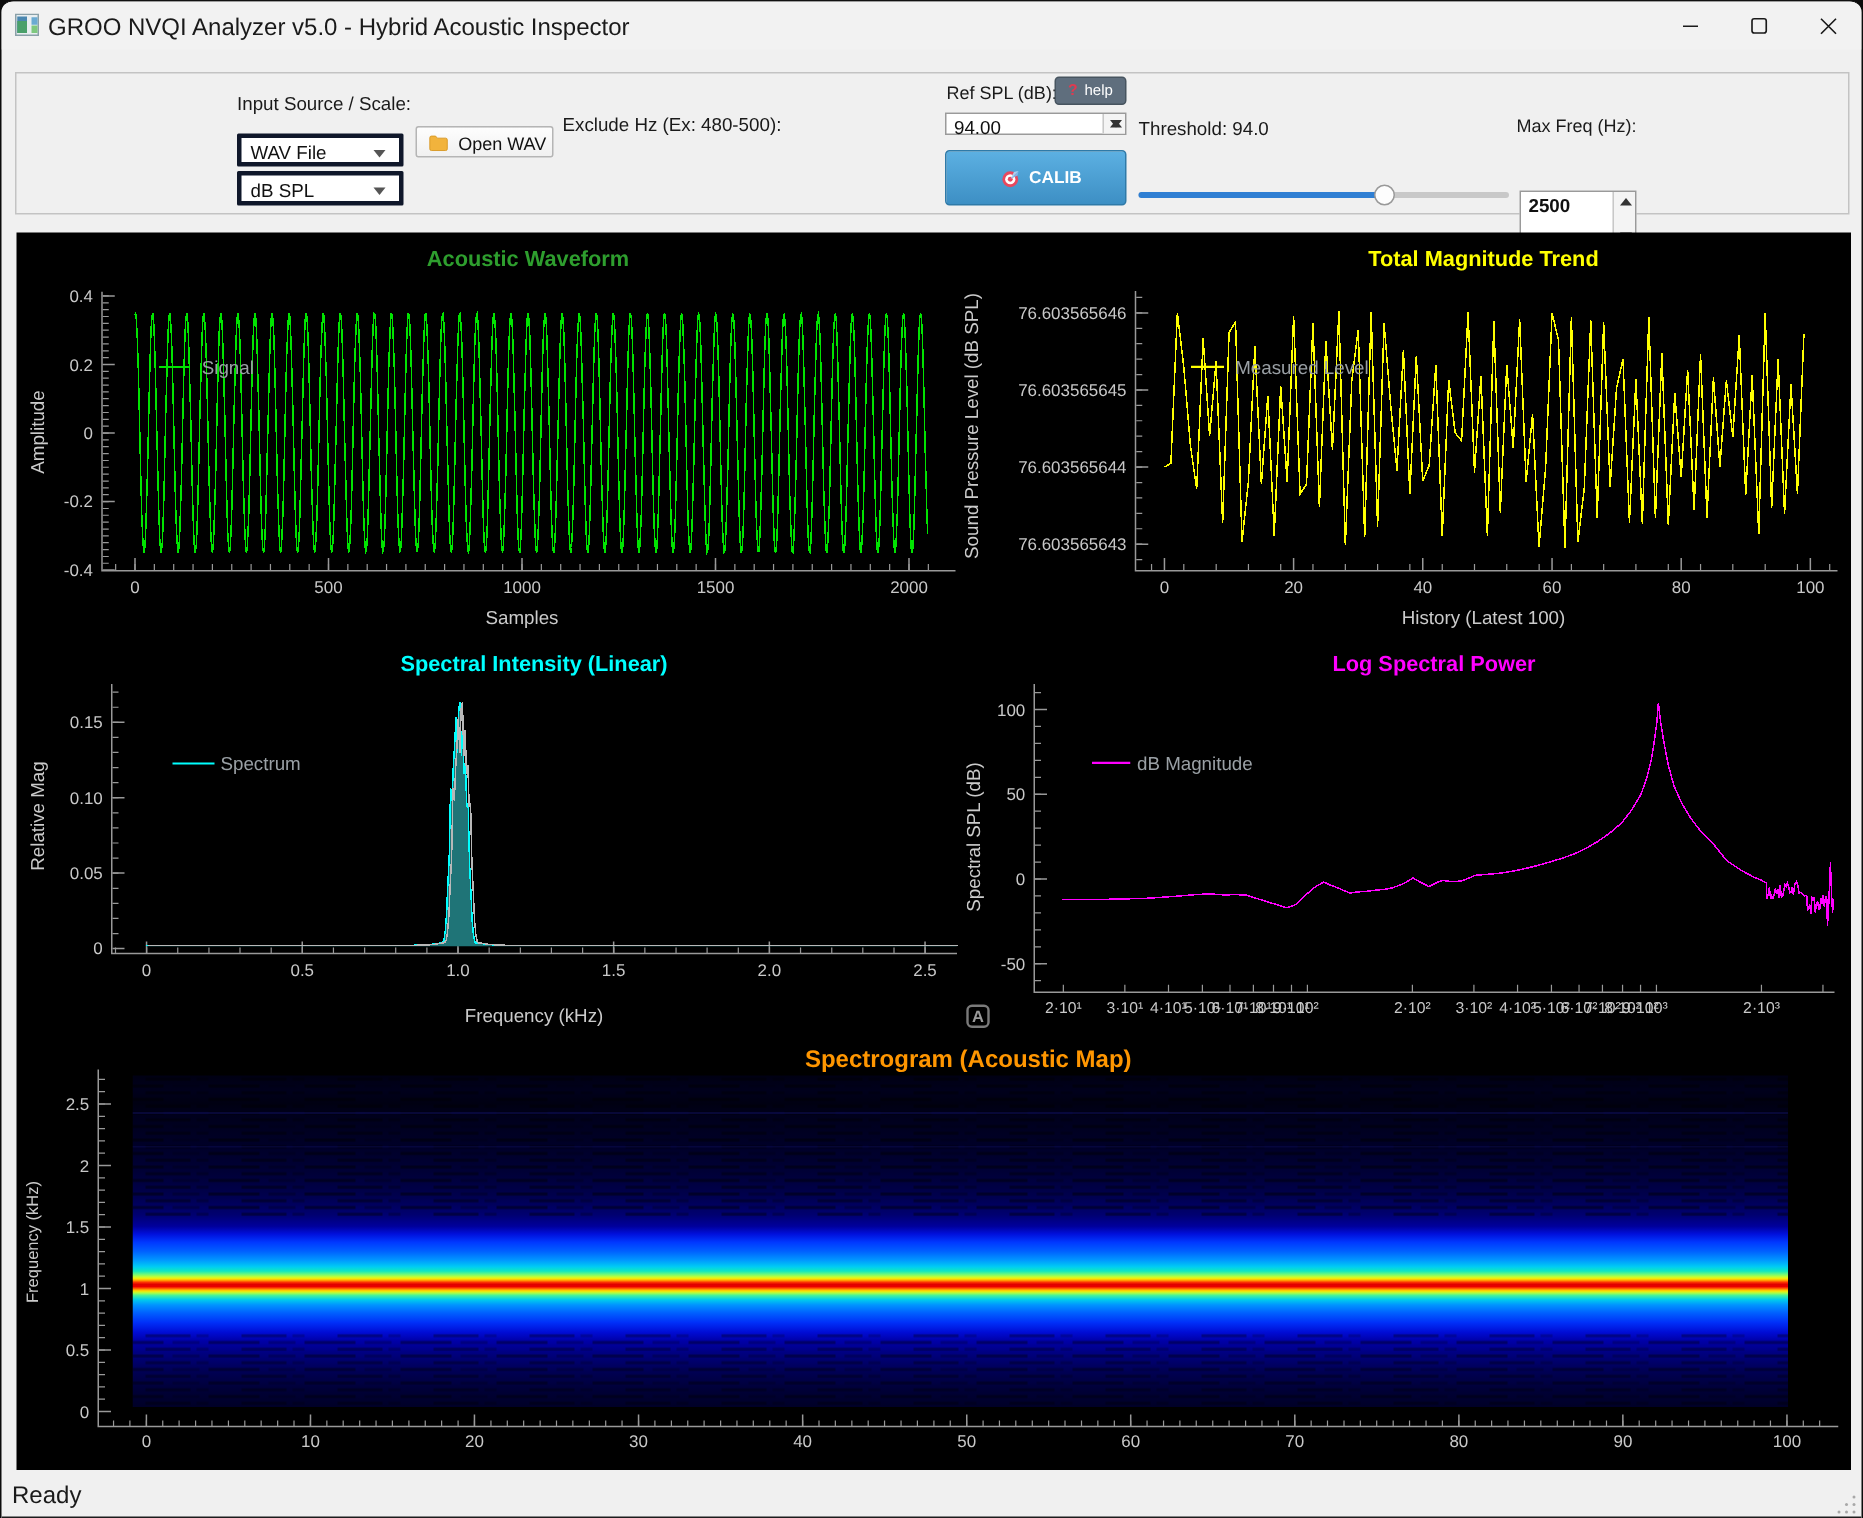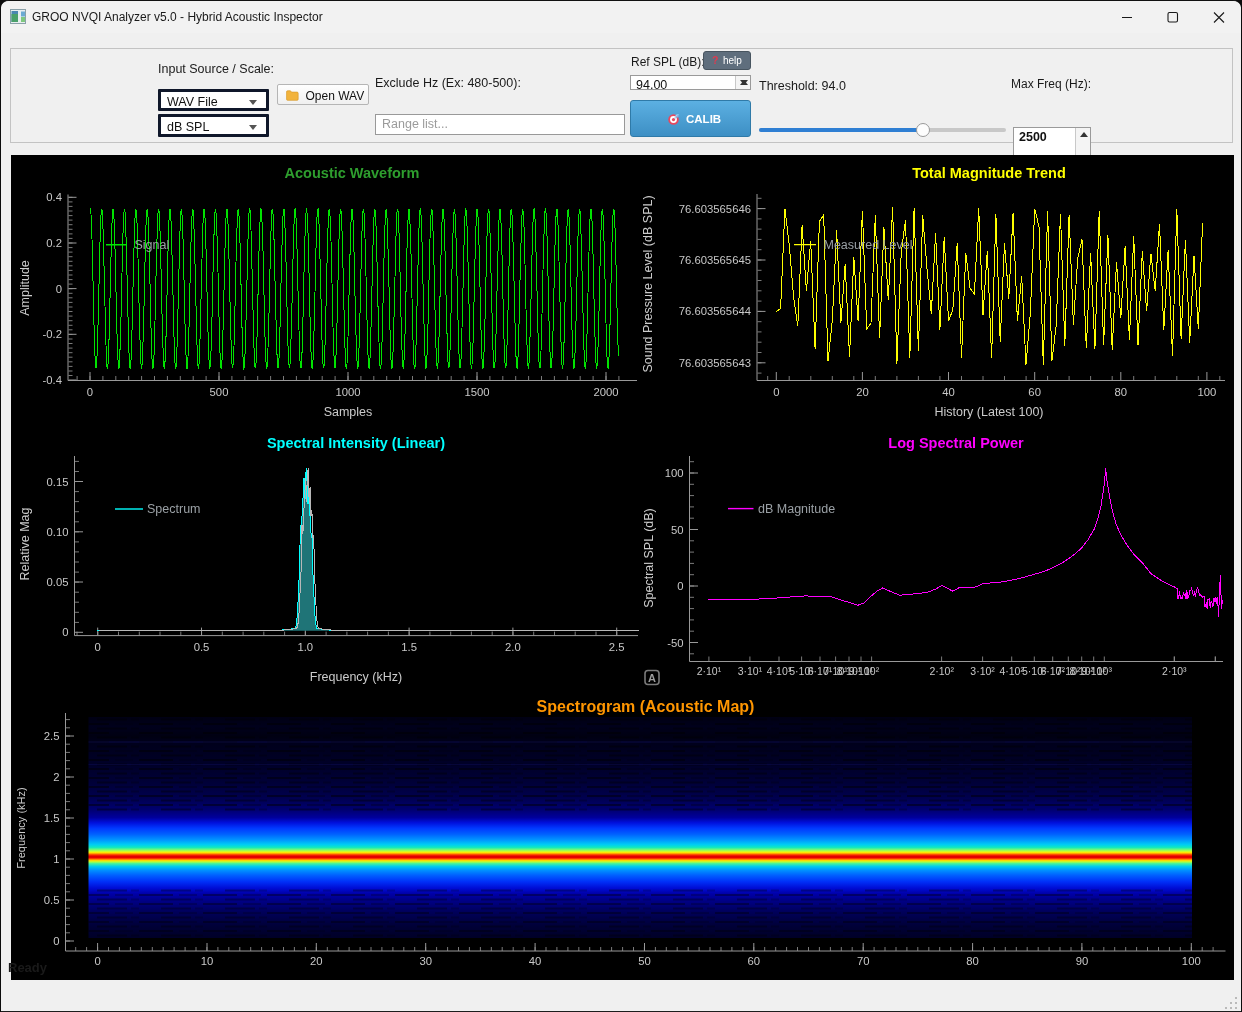--- a/index.html
+++ b/index.html
@@ -15,39 +15,38 @@
 <div id="win">
 
   <div class="abs" style="left:0;top:0;width:1240px;height:32px;background:#f2f2f2;"></div>
   <svg class="abs" style="left:9px;top:8px" width="16" height="16" viewBox="0 0 16 16">
     <rect x="0.5" y="0.5" width="15" height="14" fill="#e8eef0" stroke="#8aa0a8"></rect>
     <rect x="1.5" y="2" width="6.5" height="11" fill="#4a87b0"></rect>
     <rect x="1.5" y="5" width="6.5" height="8" fill="#4aa06a"></rect>
     <rect x="11" y="8" width="4" height="5" fill="#7ec87e"></rect>
     <rect x="11" y="2.5" width="4" height="5" fill="#6aaad2"></rect>
   </svg>
-  <div class="lbl" style="left:31px;top:9px;font-size:12px;">GROO NVQI Analyzer v5.0 - Hybrid Acoustic Inspector</div>
+  <div class="lbl" style="left:31px;top:9px;font-size:16px;">GROO NVQI Analyzer v5.0 - Hybrid Acoustic Inspector</div>
   <svg class="abs" style="left:1121px;top:6px" width="116" height="20" viewBox="0 0 116 20">
     <line x1="0" y1="10.5" x2="10" y2="10.5" stroke="#1a1a1a" stroke-width="1.1"></line>
     <rect x="46" y="5.5" width="9.5" height="9.5" rx="1.5" fill="none" stroke="#1a1a1a" stroke-width="1.1"></rect>
     <path d="M92 5.5 L102 15.5 M102 5.5 L92 15.5" stroke="#1a1a1a" stroke-width="1.1"></path>
   </svg>
 
   <div class="abs" style="left:9px;top:47px;width:1223px;height:95px;background:#f0f0f0;border:1px solid #c3c3c3;"></div>
   <div class="lbl" style="left:157px;top:61px;">Input Source / Scale:</div>
   <div class="combo" style="left:157px;top:87.5px;width:111px;height:22.5px;padding-top:3px;">WAV File<span class="arr"></span></div>
   <div class="combo" style="left:157px;top:113px;width:111px;height:22.5px;padding-top:3px;">dB SPL<span class="arr"></span></div>
   <div class="abs" style="left:276px;top:82.5px;width:91.5px;height:21.5px;background:linear-gradient(#fefefe,#f0f0f0);border:1px solid #b5b5b5;border-radius:2px;font-size:12.5px;color:#111;">
      <svg class="abs" style="left:8px;top:5px" width="13" height="11" viewBox="0 0 14 12">
         <path d="M0.5 2 q0-1.2 1.2-1.2 h3 l1.3 1.5 h6 q1.2 0 1.2 1.2 v6.6 q0 1.2 -1.2 1.2 h-10.3 q-1.2 0 -1.2-1.2 Z" fill="#f2b33c" stroke="#d89a28" stroke-width="0.7"></path>
       </svg>
      <span class="abs" style="left:27.5px;top:4px;font-size:12px;">Open WAV</span>
   </div>
   <div class="lbl" style="left:374px;top:75px;">Exclude Hz (Ex: 480-500):</div>
-  <div class="abs" style="left:374px;top:113px;width:250px;height:21px;background:#fff;border:1px solid #999;font-size:12.5px;color:#9b9b9b;padding:2px 6px;">Range list...</div>
 
   <div class="lbl" style="left:630px;top:54px;font-size:12px;">Ref SPL (dB):</div>
   <div class="abs" style="left:702px;top:50px;width:48px;height:19px;background:#5f6e7d;border:1px solid #47545f;border-radius:3px;">
      <span class="abs" style="left:8px;top:2px;color:#e03a50;font-size:10.5px;font-weight:bold;">?</span>
      <span class="abs" style="left:19px;top:3px;color:#fff;font-size:10px;text-align:right;">help</span>
   </div>
   <div class="spin" style="left:629px;top:74px;width:121px;height:15px;">94.00<span class="spinbtns">
         <span class="up"></span>
         <span class="dn"></span>
       </span></div>
@@ -242,21 +241,21 @@
 <text x="524.08" y="809.5" fill="#c8c8c8" font-size="11.3" text-anchor="middle">40</text>
 <text x="633.45" y="809.5" fill="#c8c8c8" font-size="11.3" text-anchor="middle">50</text>
 <text x="742.82" y="809.5" fill="#c8c8c8" font-size="11.3" text-anchor="middle">60</text>
 <text x="852.19" y="809.5" fill="#c8c8c8" font-size="11.3" text-anchor="middle">70</text>
 <text x="961.5600000000001" y="809.5" fill="#c8c8c8" font-size="11.3" text-anchor="middle">80</text>
 <text x="1070.93" y="809.5" fill="#c8c8c8" font-size="11.3" text-anchor="middle">90</text>
 <text x="1180.3" y="809.5" fill="#c8c8c8" font-size="11.3" text-anchor="middle">100</text>
 <text x="14" y="673" fill="#cbcbcb" font-size="11" text-anchor="middle" transform="rotate(-90 14 673)">Frequency (kHz)</text>
 </svg>
 
-  <div class="lbl" style="left:7px;top:959px;font-size:13px;font-weight:bold;">Ready</div>
+  <div class="lbl" style="left:7px;top:988px;font-size:16px;">Ready</div>
   <svg class="abs" style="left:1222px;top:994px" width="16" height="16" viewBox="0 0 16 16">
     <g fill="#a8a8a8">
         <circle cx="13" cy="3" r="1"></circle>
         <circle cx="13" cy="8" r="1"></circle>
         <circle cx="13" cy="13" r="1"></circle>
         <circle cx="8" cy="8" r="1"></circle>
         <circle cx="8" cy="13" r="1"></circle>
         <circle cx="3" cy="13" r="1"></circle>
       </g>
   </svg>

